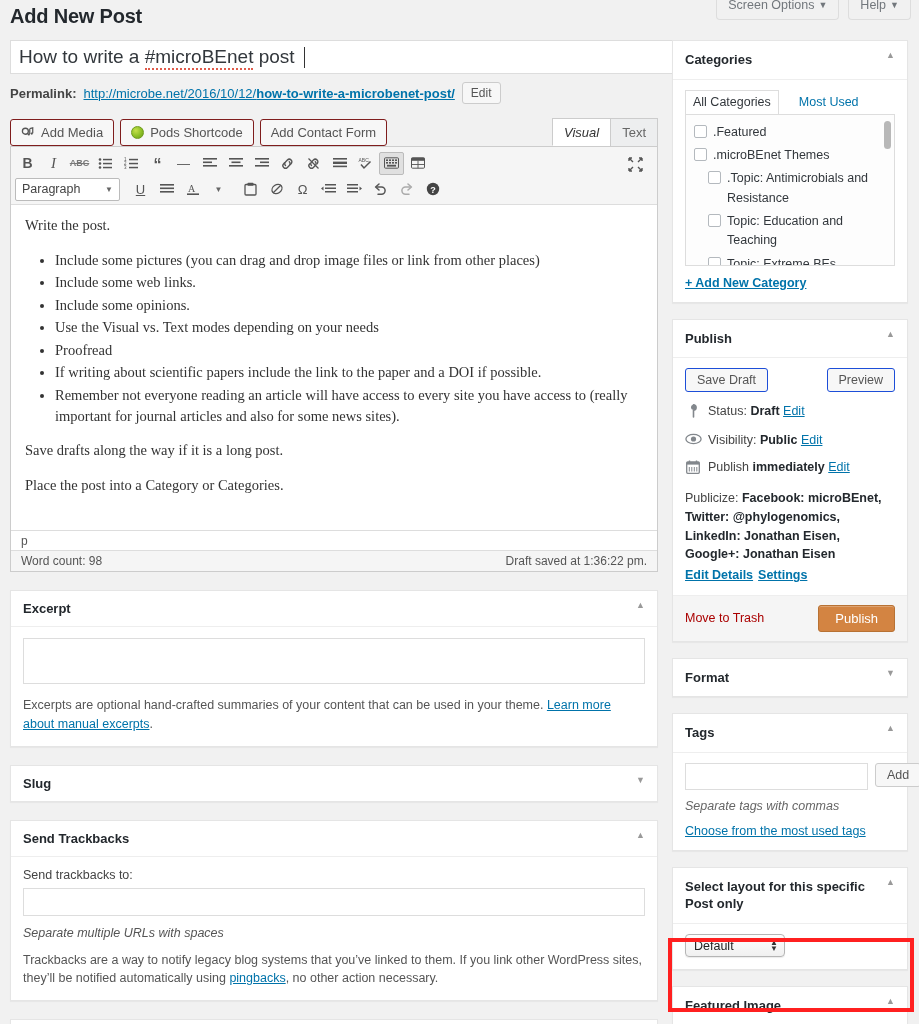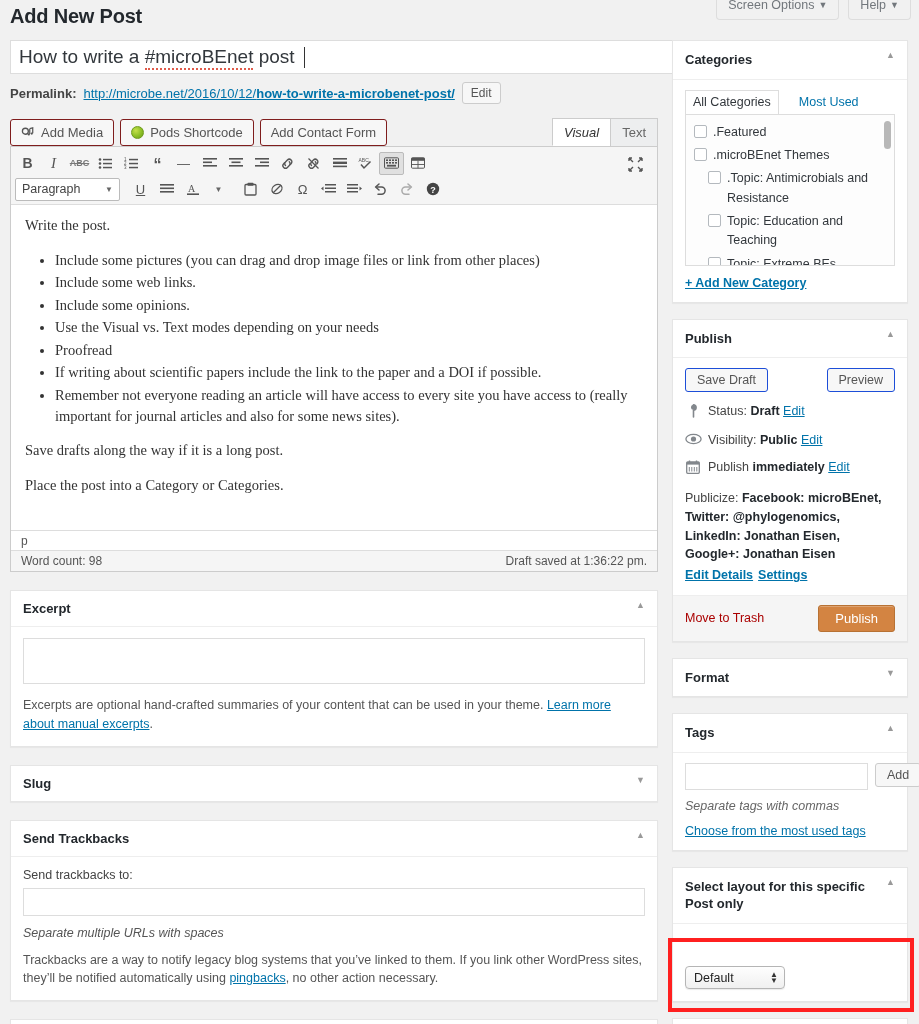--- a/index.html
+++ b/index.html
@@ -263,21 +263,20 @@
   .tag-link { display: block; margin-top: 11px; font-size: 12.5px; color: #0073aa; text-decoration: underline; }
 
   
   .mac-select {
     display: inline-flex; align-items: center; justify-content: space-between;
     width: 100px; height: 23px; padding: 0 6px 0 8px;
     background: linear-gradient(#fefefe, #f0f0f0);
     border: 1px solid #b5b5b5; border-radius: 4px;
     font-size: 12.5px; color: #222;
     box-shadow: 0 1px 1px rgba(0,0,0,.08);
-    margin-top: 32px;
   }
   .mac-arrows { display: flex; flex-direction: column; line-height: 6px; font-size: 8px; color: #333; }
 
   
   .highlight-box {
     position: absolute; left: 668px; top: 938px;
     width: 246px; height: 74px;
     border: 4px solid #ff2020;
     pointer-events: none;
   }

